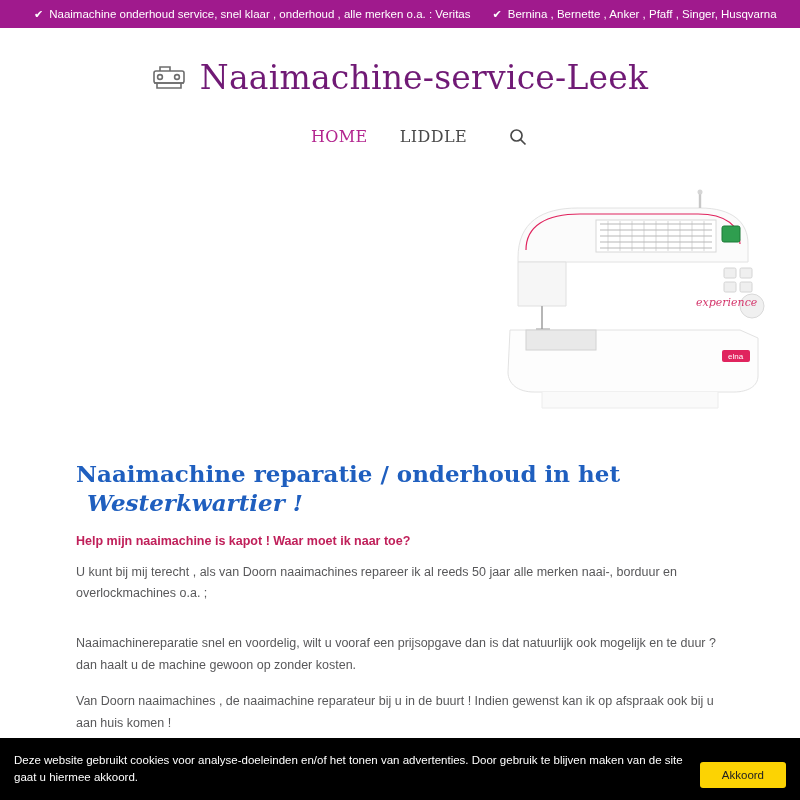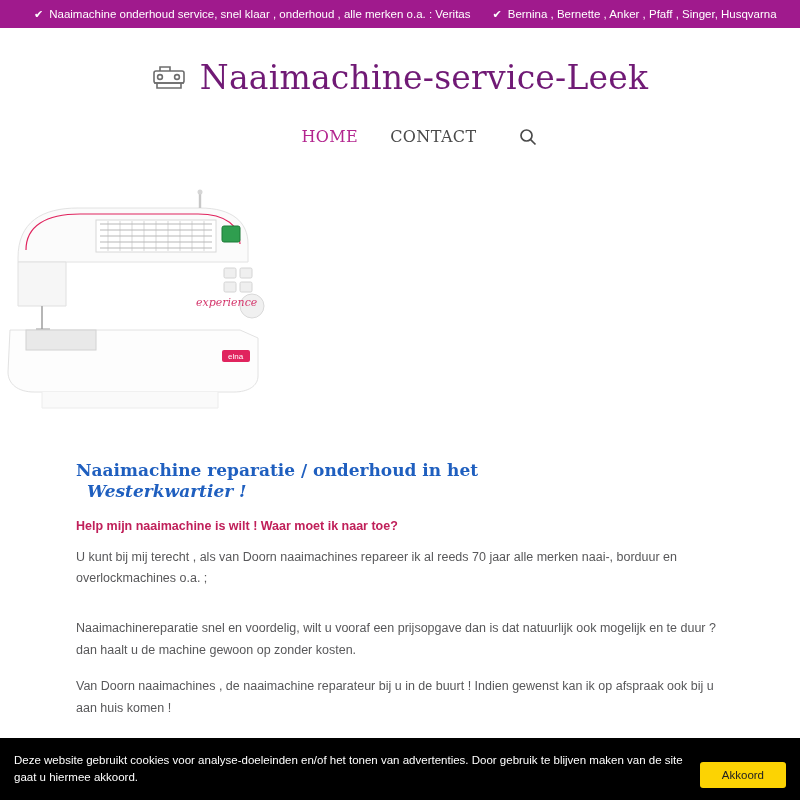--- a/index.html
+++ b/index.html
@@ -77,36 +77,36 @@
     padding: 0;
     cursor: pointer;
     line-height: 0;
     margin-left: 10px;
   }
 
   
   .hero {
     margin-top: 34px;
     display: flex;
-    justify-content: flex-start;
+    justify-content: flex-end;
   }
   .machine {
     width: 300px;
     height: 250px;
     display: block;
   }
 
   
   .content {
     padding: 30px 76px 0 76px;
   }
   h1.page-title {
     font-family: "DejaVu Serif", serif;
     color: #1f5fbf;
-    font-size: 17px;
+    font-size: 23px;
     font-weight: 700;
     margin: 0;
     line-height: 1.25;
   }
   h1.page-title .italic {
     font-style: italic;
     margin-left: 11px;
   }
   .lede {
     color: #c0205a;
@@ -180,21 +180,21 @@
         <path d="M2 20 h30"></path>
         <path d="M5 20 v5 h24 v-5"></path>
       </svg>
     </span>
     <span class="brand-title">Naaimachine-service-Leek</span>
   </div>
 </div>
 
 <div class="nav">
   <a href="#" class="active">HOME</a>
-  <a href="#">CONTACT</a>
+  <a href="#">LIDDLE</a>
   <button class="search-btn">
     <svg width="18" height="18" viewBox="0 0 18 18" fill="none" stroke="#4a4a4a" stroke-width="1.7">
       <circle cx="7.5" cy="7.5" r="5.5"></circle>
       <path d="M11.6 11.6 L16.5 16.5"></path>
     </svg>
   </button>
 </div>
 
 <div class="hero">
   <svg class="machine" viewBox="0 0 300 250">
@@ -253,23 +253,23 @@
     <path d="M42 212 L42 228 L218 228 L218 212" fill="#fafafa" stroke="#ececec"></path>
   </svg>
 </div>
 
 <div class="content">
   <h1 class="page-title">
     <span>Naaimachine reparatie / onderhoud  in het</span><br>
     <span class="italic">Westerkwartier !</span>
   </h1>
 
-  <p class="lede">Help mijn naaimachine is wilt ! Waar moet ik naar toe?</p>
-
-  <p class="body">U kunt bij mij terecht , als van Doorn naaimachines repareer ik al reeds 70 jaar alle merken naai-, borduur en overlockmachines o.a. ;</p>
+  <p class="lede">Help mijn naaimachine is kapot ! Waar moet ik naar toe?</p>
+
+  <p class="body">U kunt bij mij terecht , als van Doorn naaimachines repareer ik al reeds 50 jaar alle merken naai-, borduur en overlockmachines o.a. ;</p>
 
 
   <div class="spacer-lg"></div>
 
   <p class="body">Naaimachinereparatie snel en voordelig, wilt u vooraf een prijsopgave dan is dat natuurlijk ook mogelijk en te duur ?  dan haalt u de machine gewoon op zonder kosten.</p>
   <p class="body">Van Doorn naaimachines , de naaimachine reparateur bij u in de buurt !  Indien gewenst kan ik op afspraak ook bij u aan huis komen !</p>
 </div>
 
 <div class="cookiebar">
   <div class="cookietext">Deze website gebruikt cookies voor analyse-doeleinden en/of het tonen van advertenties. Door gebruik te blijven maken van de site gaat u hiermee akkoord.</div>

